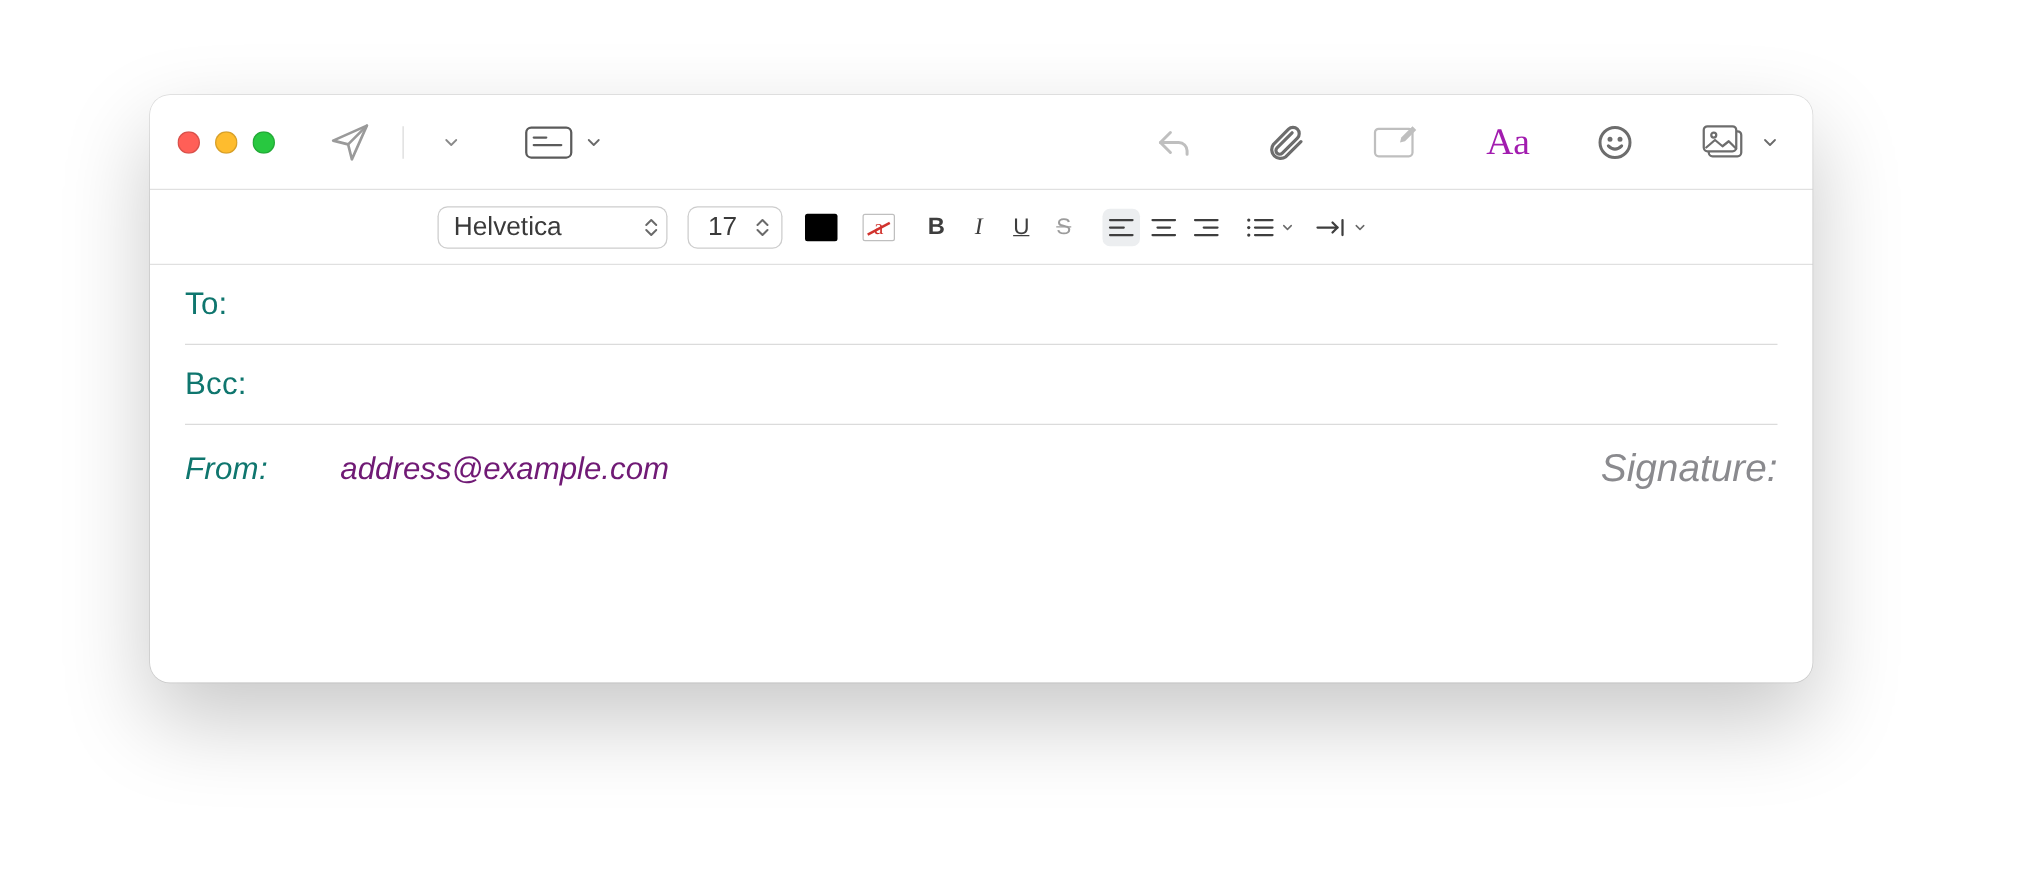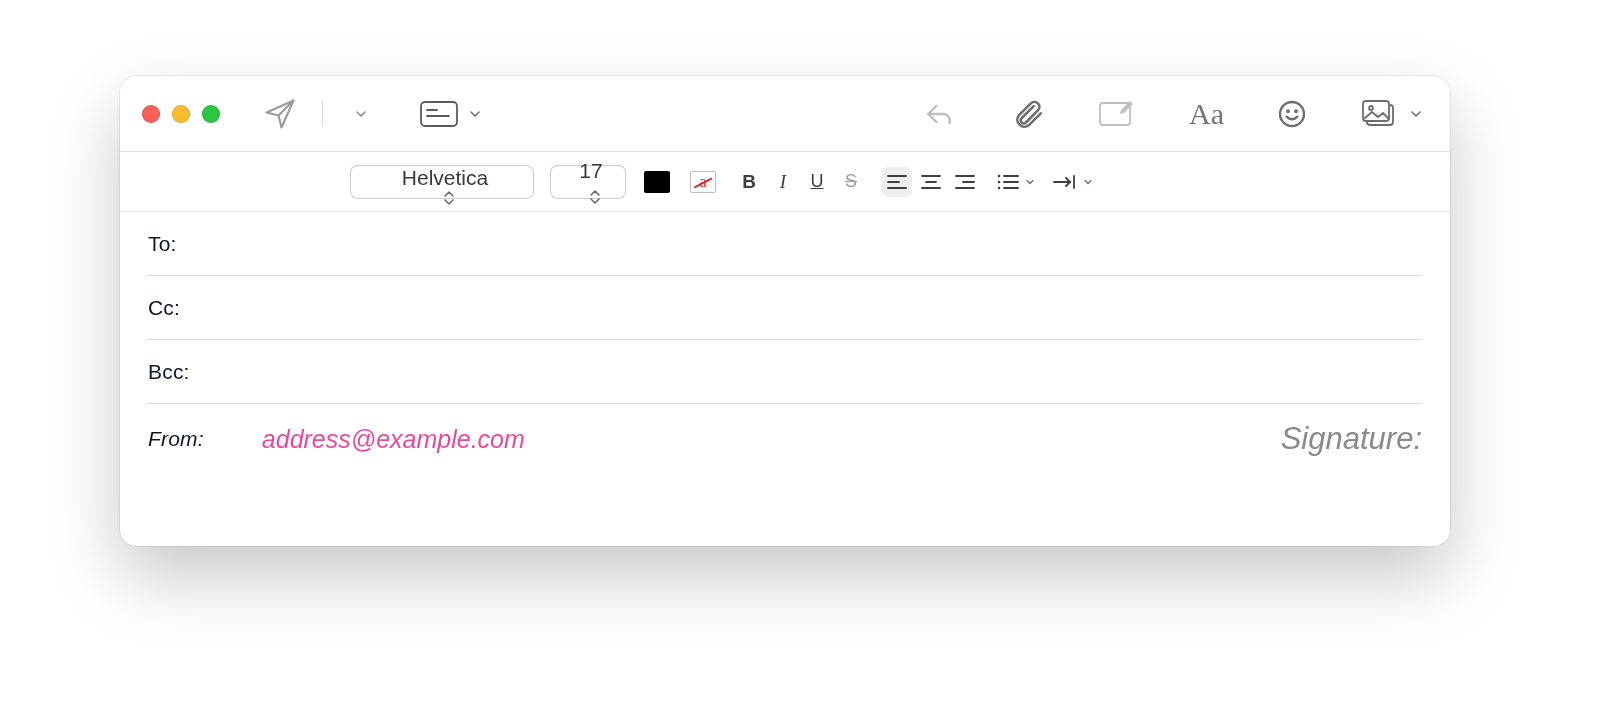--- a/index.html
+++ b/index.html
@@ -58,21 +58,21 @@
     height: 60px;
     border-bottom: 1px solid rgba(0,0,0,0.12);
     display:flex; align-items:center; gap:16px;
     padding: 0 28px 0 230px; 
     color:#4a4a4a;
   }
   .select {
     display:inline-flex; align-items:center; justify-content:space-between;
     border:1px solid rgba(0,0,0,0.2); border-radius:8px;
     height:34px; background:#fff; padding:0 6px 0 12px;
-    font-size:21px; color:#3a3a3a;flex-direction:column;
+    font-size:21px; color:#3a3a3a;
   }
   .select .stepper { display:flex; flex-direction:column; margin-left:8px; }
   .select .stepper svg { display:block; }
   .fontsel { width:184px; }
   .sizesel { width:76px; justify-content:center; gap:6px; }
 
   .swatch-black { width:26px; height:22px; background:#000; border-radius:2px; }
   .swatch-strike {
     width:26px; height:22px; border:1px solid rgba(0,0,0,0.25); border-radius:2px;
     position:relative; display:flex; align-items:center; justify-content:center;
@@ -92,25 +92,25 @@
   
   .fields { padding: 0 28px; }
   .field-row {
     display:flex; align-items:center;
     min-height:64px;
     border-bottom:1px solid rgba(0,0,0,0.14);
     gap: 22px;
   }
   .field-row.last { border-bottom:none;font-style:italic; }
   .field-label {
-    font-size:21px; color:#0f172a; letter-spacing:0.2px;
+    font-size:25px; color:#0f766e; letter-spacing:0.2px;
     white-space:nowrap;
   }
   .field-value {
-    font-size:25px; color:#ec4899;
+    font-size:25px; color:#701a75;
   }
   .row-right { margin-left:auto; display:flex; align-items:center; gap:24px; }
 
   .sigwrap { display:flex; align-items:center; gap:14px; }
   .sig-label { font-size:31px; color:#8a8a8e; }
   .sig-select {
     display:inline-flex; align-items:center; justify-content:space-between;
     border:1px solid rgba(0,0,0,0.15); border-radius:10px;
     height:40px; background:#fff; padding:0 6px 0 14px;
     font-size:24px; color:#2b2b2b; min-width:220px;
@@ -184,21 +184,21 @@
           <path d="M21 11.5 L12.5 20 a5 5 0 0 1 -7 -7 L14 4.5 a3.5 3.5 0 0 1 5 5 L10.5 18 a2 2 0 0 1 -3 -3 L16 6.5"></path>
         </svg>
       </div>
       <div class="tb-btn" style="margin-right:26px;">
         <svg width="40" height="32" viewBox="0 0 40 32" fill="none" stroke="#bfbfbf" stroke-width="1.8" stroke-linecap="round" stroke-linejoin="round">
           <rect x="3" y="5" width="30" height="22" rx="3"></rect>
           <path d="M24 12 L33 3 L36 6 L27 15 L23 16 Z" fill="#bfbfbf" stroke="none"></path>
         </svg>
       </div>
       <div class="tb-btn" style="margin-right:26px;">
-        <span style="font-size:30px; color:#737373; font-family:Georgia,serif;">Aa</span>
+        <span style="font-size:30px; color:#a21caf; font-family:Georgia,serif;">Aa</span>
       </div>
       <div class="tb-btn" style="margin-right:26px;">
         <svg width="32" height="32" viewBox="0 0 24 24" fill="none" stroke="#6d6d6d" stroke-width="1.8" stroke-linecap="round" stroke-linejoin="round">
           <circle cx="12" cy="12" r="9"></circle>
           <circle cx="9" cy="10" r="0.6" fill="#6d6d6d"></circle>
           <circle cx="15" cy="10" r="0.6" fill="#6d6d6d"></circle>
           <path d="M8 14 q4 4 8 0"></path>
         </svg>
       </div>
       <div class="tb-btn">
@@ -310,23 +310,20 @@
             <polyline points="6 9 12 15 18 9"></polyline>
           </svg>
       </div>
     </div>
 
     <div class="fields">
       <div class="field-row">
         <span class="field-label">To:</span>
       </div>
       <div class="field-row">
-        <span class="field-label">Cc:</span>
-      </div>
-      <div class="field-row">
         <span class="field-label">Bcc:</span>
       </div>
       <div class="field-row last" style="min-height:70px;">
         <span class="field-label">From:</span>
         <span class="field-value" style="margin-left:36px;">address@example.com</span>
         <div class="row-right">
           <div class="sigwrap">
             <span class="sig-label">Signature:</span>
           </div>
         </div>

